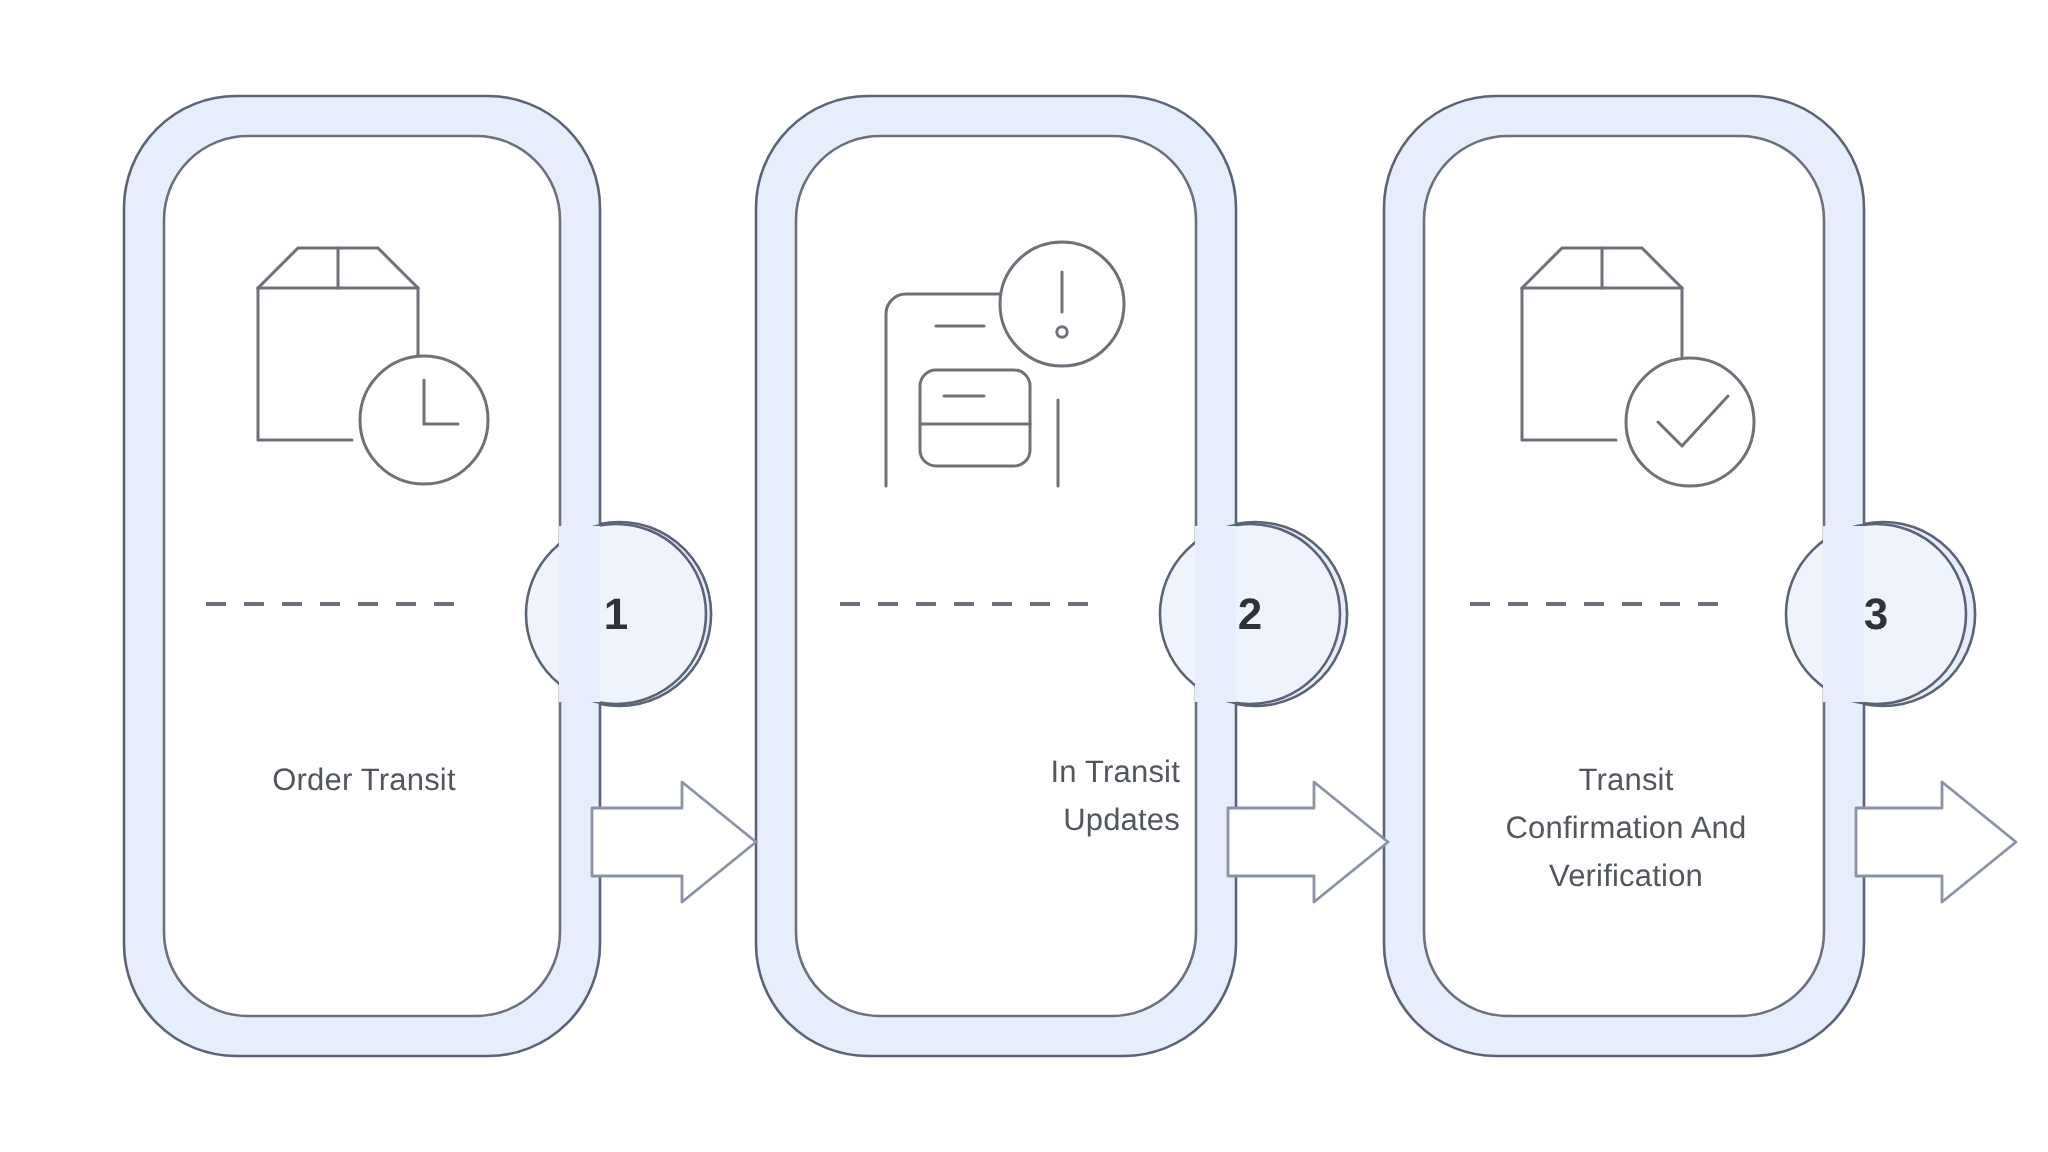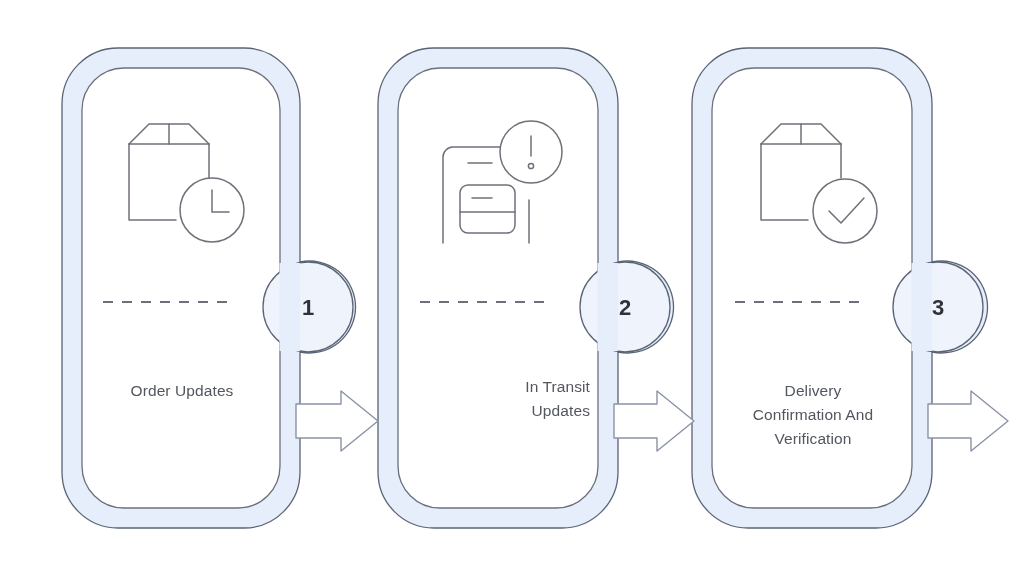--- a/index.html
+++ b/index.html
@@ -171,20 +171,20 @@
       <path d="M296 404 L341 404 L341 391 L378 421 L341 451 L341 438 L296 438 Z" fill="#ffffff" stroke="#8a93a6" stroke-width="1.4" stroke-linejoin="round"></path>
     </g>
     <g>
       <path d="M614 404 L657 404 L657 391 L694 421 L657 451 L657 438 L614 438 Z" fill="#ffffff" stroke="#8a93a6" stroke-width="1.4" stroke-linejoin="round"></path>
     </g>
     <g>
       <path d="M928 404 L971 404 L971 391 L1008 421 L971 451 L971 438 L928 438 Z" fill="#ffffff" stroke="#8a93a6" stroke-width="1.4" stroke-linejoin="round"></path>
     </g>
   </svg>
 
-  <div class="lbl" style="left:92px;top:379px;width:180px;">Order Updates</div>
+  <div class="lbl" style="left:92px;top:379px;width:180px;">Order Transit</div>
   <div class="lbl" style="left:408px;top:375px;width:182px;text-align:right;">In Transit
 Updates</div>
-  <div class="lbl" style="left:720px;top:379px;width:186px;">Delivery
+  <div class="lbl" style="left:720px;top:379px;width:186px;">Transit
 Confirmation And
 Verification</div>
 
 </div>
 
 </body></html>

